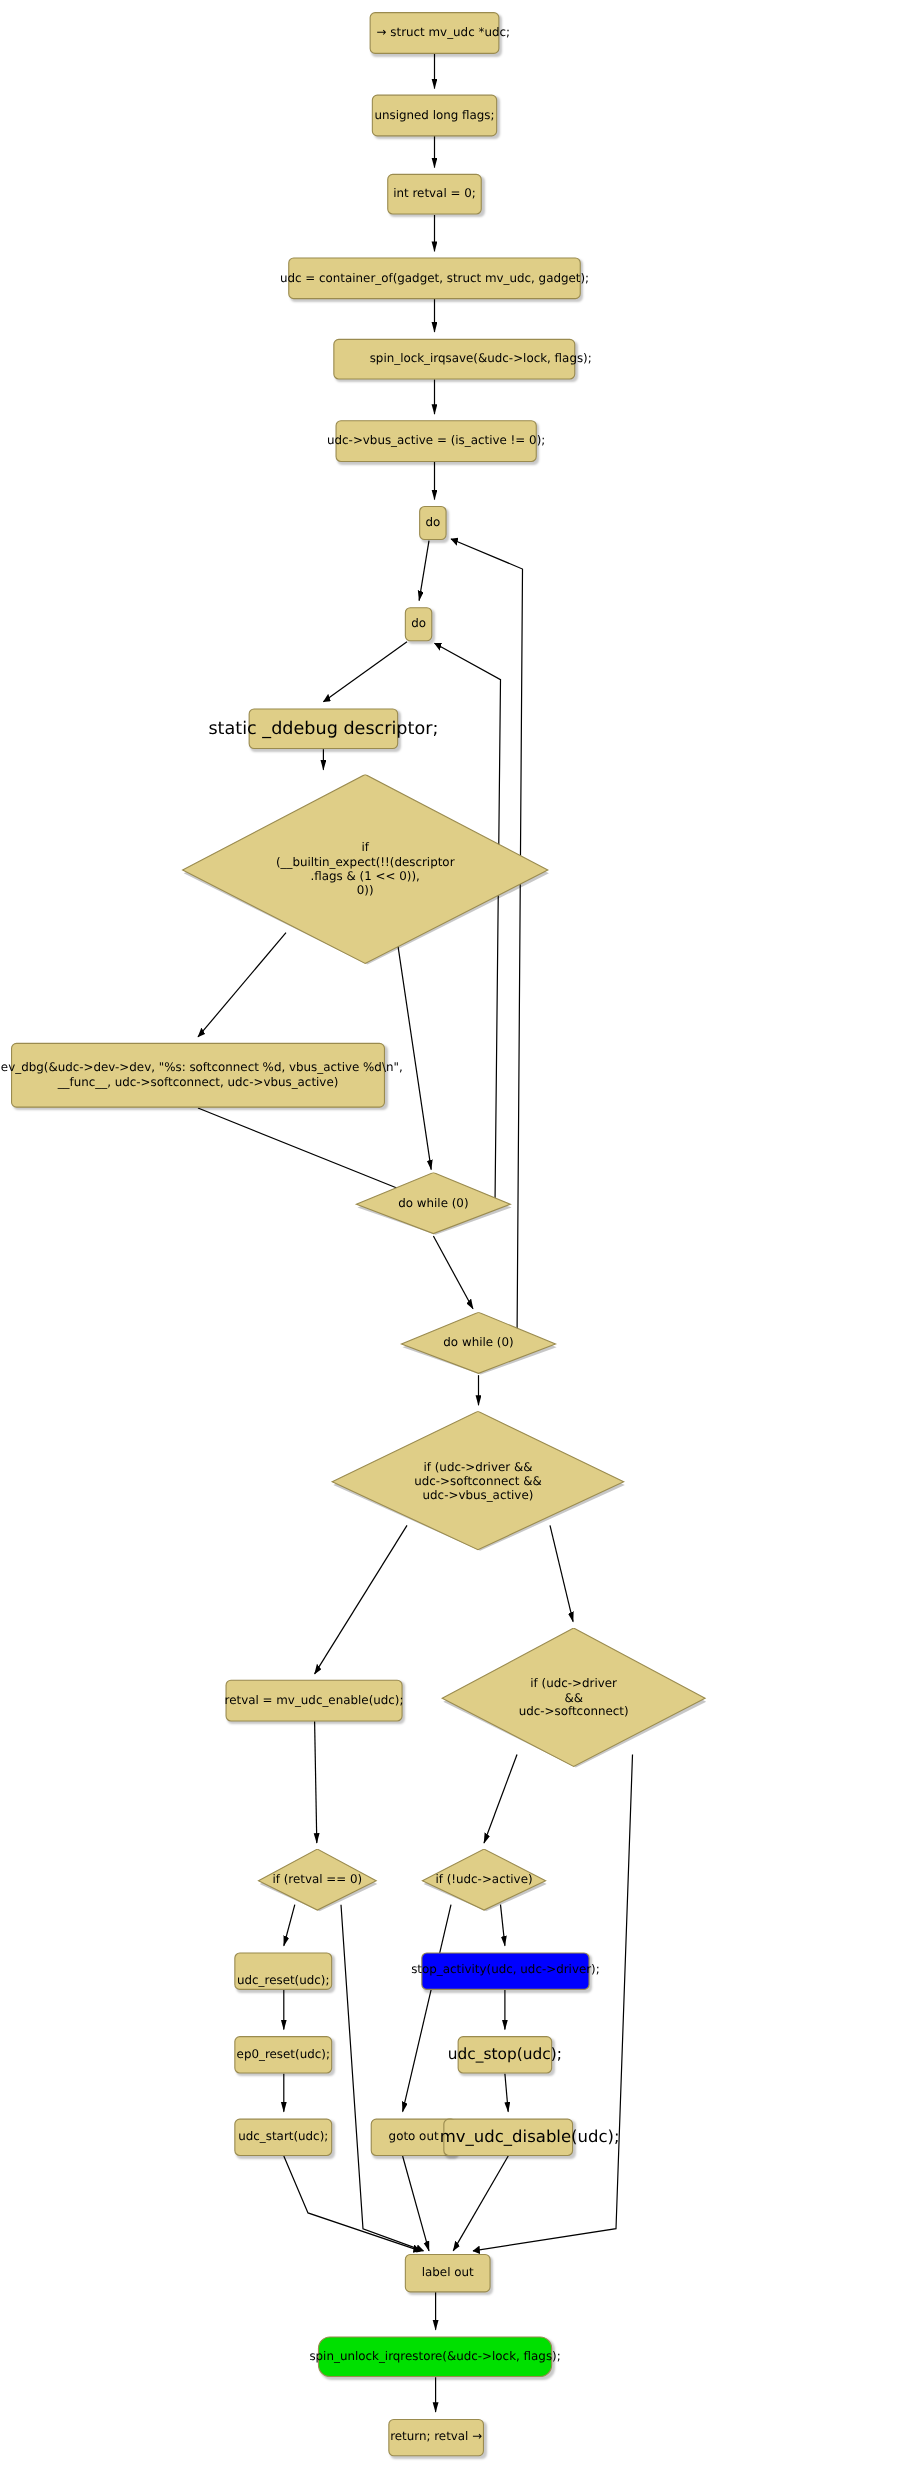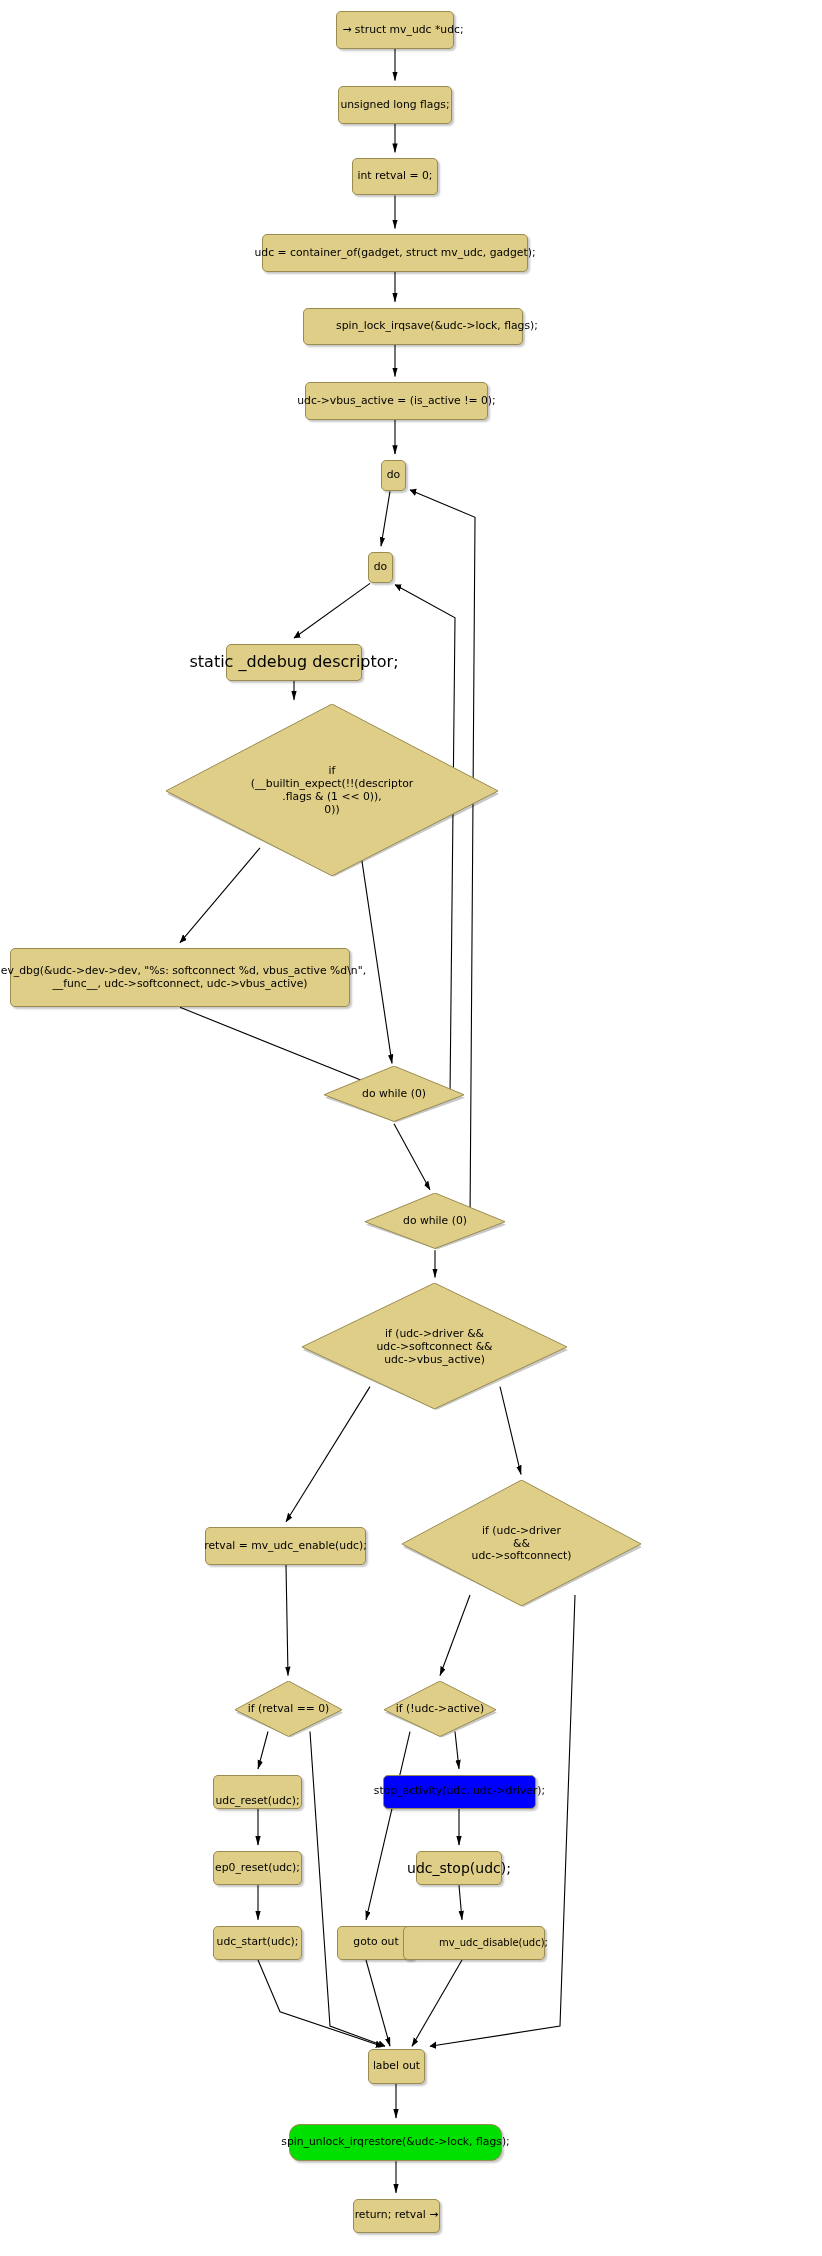--- a/index.html
+++ b/index.html
@@ -193,18 +193,18 @@
           <path d="M 58,0 L 114,28.73885350318471 L 58,55.47770700636942 L 2,28.73885350318471 Z" fill="#DFCE87" stroke="#9A8B4F" stroke-width="1"></path>
         </svg>
         <div class="diamond-label" style="font-size: 10.8px;">if (!udc-&gt;active)</div>
       </div>
       <div class="node box" style="left: 213px; top: 1774.62px; width: 89px; min-height: 34.4866px; font-size: 10.8px; align-items: flex-end;"><span>udc_reset(udc);</span></div>
       <div class="node box blue" style="left: 383px; top: 1774.62px; width: 153px; min-height: 34.4866px; font-size: 10.8px;"><span>stop_activity(udc, udc-&gt;driver);</span></div>
       <div class="node box" style="left: 213px; top: 1850.78px; width: 89px; min-height: 34.4866px; font-size: 10.8px;"><span>ep0_reset(udc);</span></div>
       <div class="node box" style="left: 416px; top: 1850.78px; width: 86px; min-height: 34.4866px; font-size: 14px;"><span>udc_stop(udc);</span></div>
       <div class="node box" style="left: 213px; top: 1925.5px; width: 89px; min-height: 34.4866px; font-size: 10.8px;"><span>udc_start(udc);</span></div>
       <div class="node box" style="left: 337px; top: 1925.5px; width: 78px; min-height: 34.4866px; font-size: 10.8px;"><span>goto out</span></div>
-      <div class="node box" style="left: 403px; top: 1925.5px; width: 142px; min-height: 34.4866px; font-size: 10px; padding-left: 39px;"><span>mv_udc_disable(udc);</span></div>
-      <div class="node box" style="left: 368px; top: 2049.08px; width: 57px; min-height: 34.4866px; font-size: 10.8px;"><span>label out</span></div>
+      <div class="node box" style="left: 403px; top: 1925.5px; width: 118px; min-height: 34.4866px; font-size: 15px; padding-left: 39px;"><span>mv_udc_disable(udc);</span></div>
+      <div class="node box" style="left: 368px; top: 2049.08px; width: 78px; min-height: 34.4866px; font-size: 10.8px;"><span>label out</span></div>
       <div class="node box green" style="left: 289px; top: 2123.8px; width: 213px; min-height: 37.3605px; font-size: 10.8px; border-radius: 11px;"><span>spin_unlock_irqrestore(&amp;udc-&gt;lock, flags);</span></div>
       <div class="node box" style="left: 353px; top: 2198.52px; width: 87px; min-height: 34.4866px; font-size: 10.8px;"><span>return; retval →</span></div>
     </div>
 </div>
 
 </body></html>

